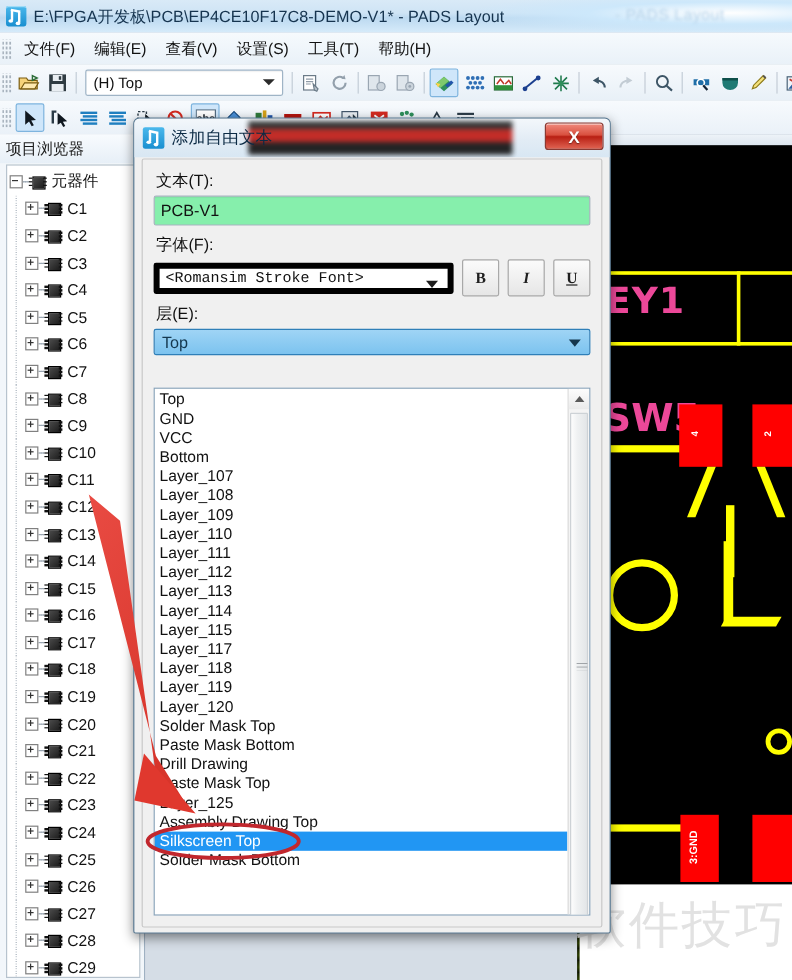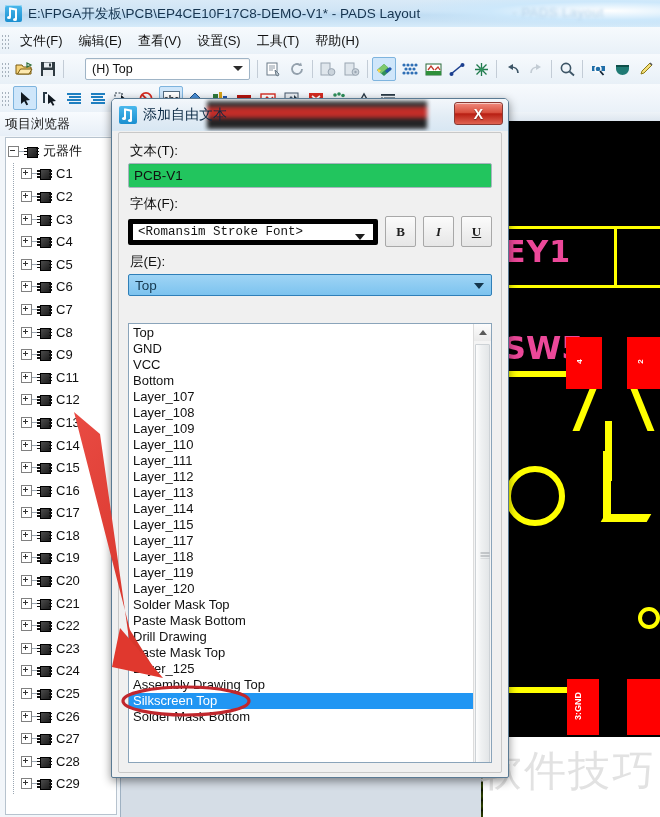--- a/index.html
+++ b/index.html
@@ -59,21 +59,21 @@
   .toolbar1{
     position:absolute;left:0;top:54px;width:660px;height:30px;
     background:linear-gradient(to bottom,#f7fafd,#e8f0f7);
     border-bottom:1px solid #d4dde6;
     display:flex;align-items:center;
   }
   .tbtn{width:22px;height:22px;margin:0 1px;flex:none;display:flex;align-items:center;justify-content:center;border-radius:2px;position:relative;}
   .tbtn.sel{background:#cfe6fa;border:1px solid #7eb4de;}
   .tsep{width:1px;height:18px;background:#c3ccd6;margin:0 3px;flex:none;}
   .layer-combo{
-    width:163px;height:20px;margin-left:18px;margin-right:4px;flex:none;
+    width:163px;height:20px;margin-left:4px;margin-right:4px;flex:none;
     background:#fff;border:1px solid #9fb4c6;border-radius:2px;
     display:flex;align-items:center;position:relative;
     box-shadow:inset 0 1px 1px rgba(0,0,0,.06);
   }
   .layer-combo span{font-size:12.5px;padding-left:6px;color:#111;}
   .layer-combo .arrow{position:absolute;right:6px;top:7px;width:0;height:0;
     border-left:5px solid transparent;border-right:5px solid transparent;border-top:5px solid #2b2b2b;}
 
   
   .toolbar2{
@@ -169,21 +169,21 @@
     background:linear-gradient(to bottom,#f08a7d 0%,#d9503f 45%,#b81f13 52%,#e06352 100%);
     display:flex;align-items:center;justify-content:center;
     color:#fff;font-size:14px;font-weight:bold;
     box-shadow:inset 0 1px 0 rgba(255,255,255,.55);
     text-shadow:0 1px 1px rgba(0,0,0,.45);
   }
   .dlg-body{position:absolute;left:6px;top:33px;right:6px;bottom:4px;background:#f0f0f0;
     border:1px solid #c8c8c8;border-radius:2px;padding:9px 9px 0 9px;box-sizing:border-box;}
   .fld-label{font-size:13.5px;color:#111;margin:0 0 3px 2px;}
   .txtinput{
-    width:100%;height:25px;box-sizing:border-box;background:#22c55e;border:1px solid #a8b4bf;
+    width:100%;height:25px;box-sizing:border-box;background:#86efac;border:1px solid #a8b4bf;
     border-radius:2px;font-size:13.5px;color:#111;padding:0 5px;
     font-family:"Liberation Sans",sans-serif;
     box-shadow:inset 0 1px 1px rgba(0,0,0,.05);
   }
   .row{display:flex;align-items:center;gap:7px;margin-bottom:1px;}
   .fontcombo{
     flex:1;height:26px;box-sizing:border-box;background:#fff;border:5px solid #000000;border-radius:2px;
     display:flex;align-items:center;position:relative;
     font-family:"Liberation Mono","DejaVu Sans Mono",monospace;font-size:12.5px;color:#111;padding-left:5px;
   }
@@ -723,20 +723,35 @@
           <span class="chip">
             <span class="body"></span>
             <span class="pin" style="left:0;top:2px"></span>
             <span class="pin" style="left:0;top:5px"></span>
             <span class="pin" style="left:0;top:8px"></span>
             <span class="pin" style="left:12px;top:2px"></span>
             <span class="pin" style="left:12px;top:5px"></span>
             <span class="pin" style="left:12px;top:8px"></span>
           </span>
           <span class="tlabel">C9</span>
+        </div>
+        <div class="tnode child">
+          <span class="guide"></span>
+          <span class="tbox plus"></span>
+          <span class="tdash"></span>
+          <span class="chip">
+            <span class="body"></span>
+            <span class="pin" style="left:0;top:2px"></span>
+            <span class="pin" style="left:0;top:5px"></span>
+            <span class="pin" style="left:0;top:8px"></span>
+            <span class="pin" style="left:12px;top:2px"></span>
+            <span class="pin" style="left:12px;top:5px"></span>
+            <span class="pin" style="left:12px;top:8px"></span>
+          </span>
+          <span class="tlabel">C10</span>
         </div>
         <div class="tnode child">
           <span class="guide"></span>
           <span class="tbox plus"></span>
           <span class="tdash"></span>
           <span class="chip">
             <span class="body"></span>
             <span class="pin" style="left:0;top:2px"></span>
             <span class="pin" style="left:0;top:5px"></span>
             <span class="pin" style="left:0;top:8px"></span>

